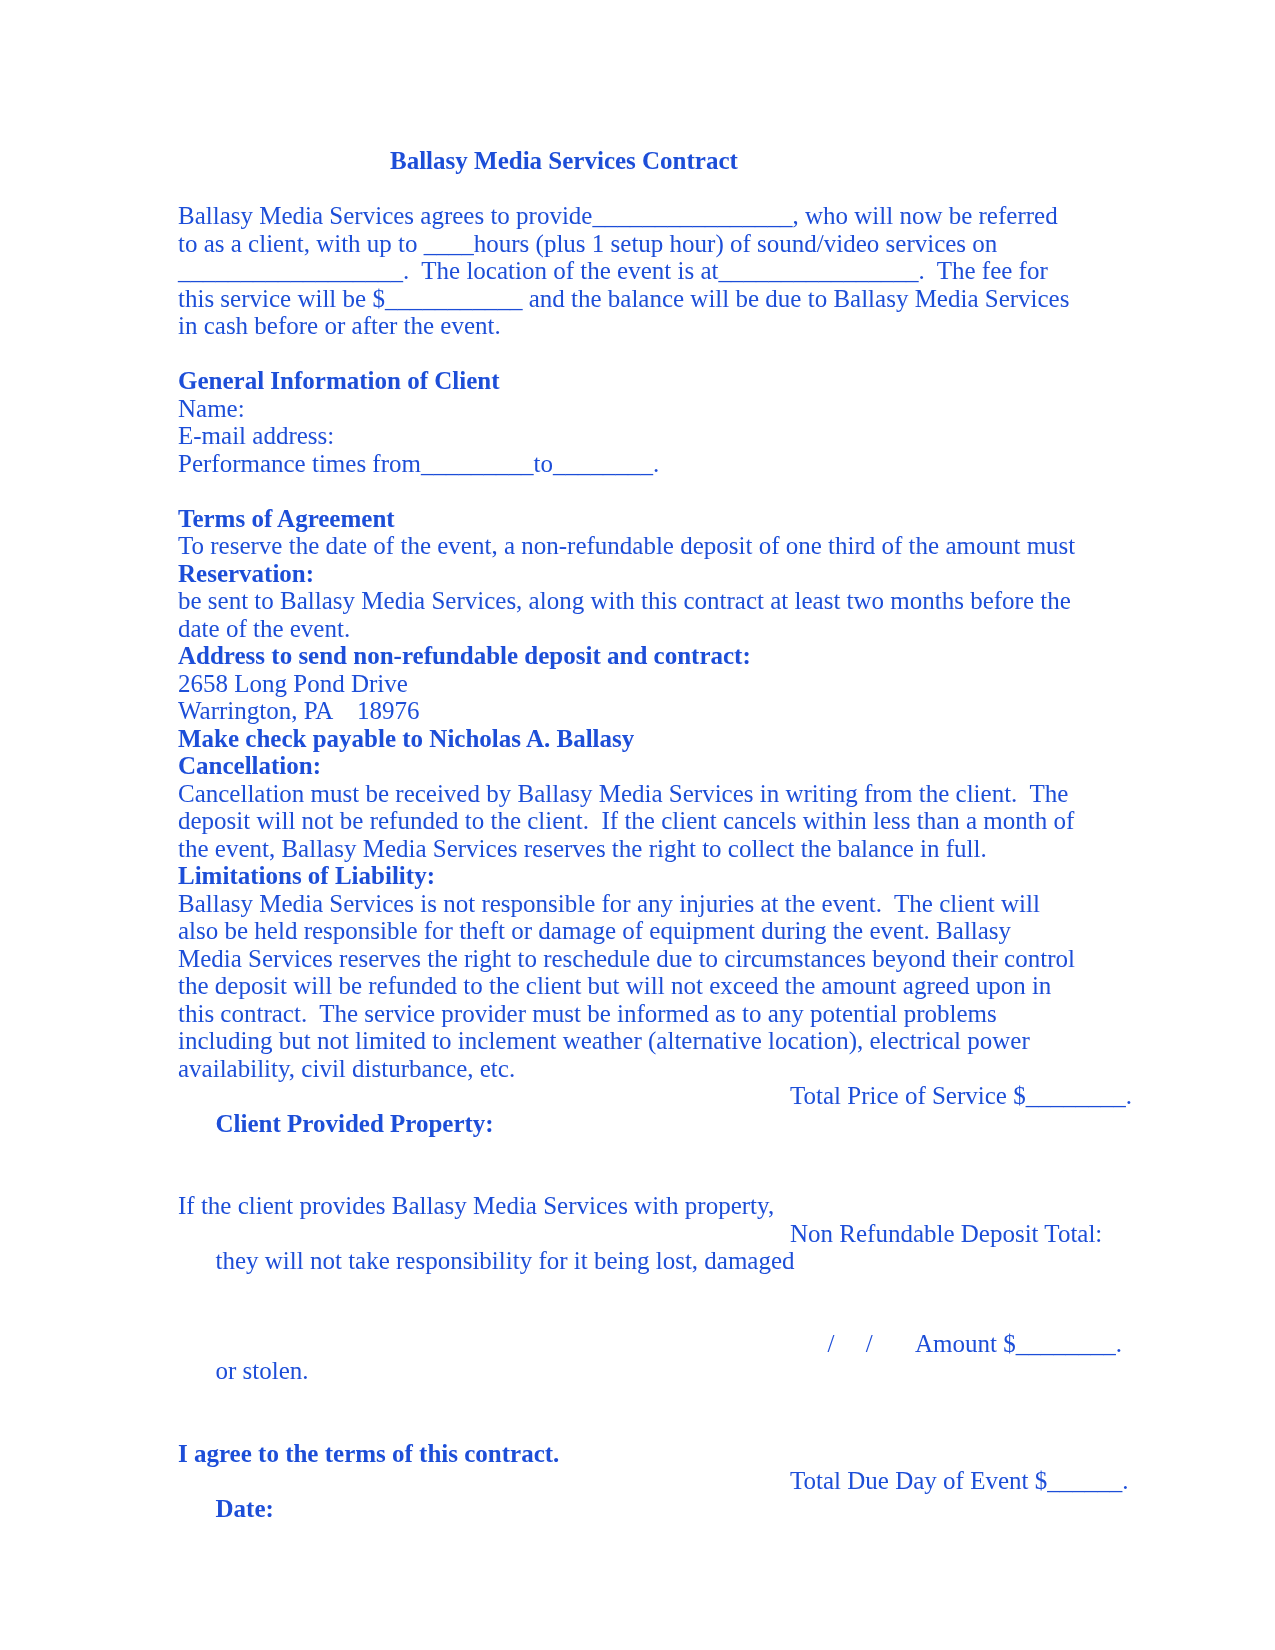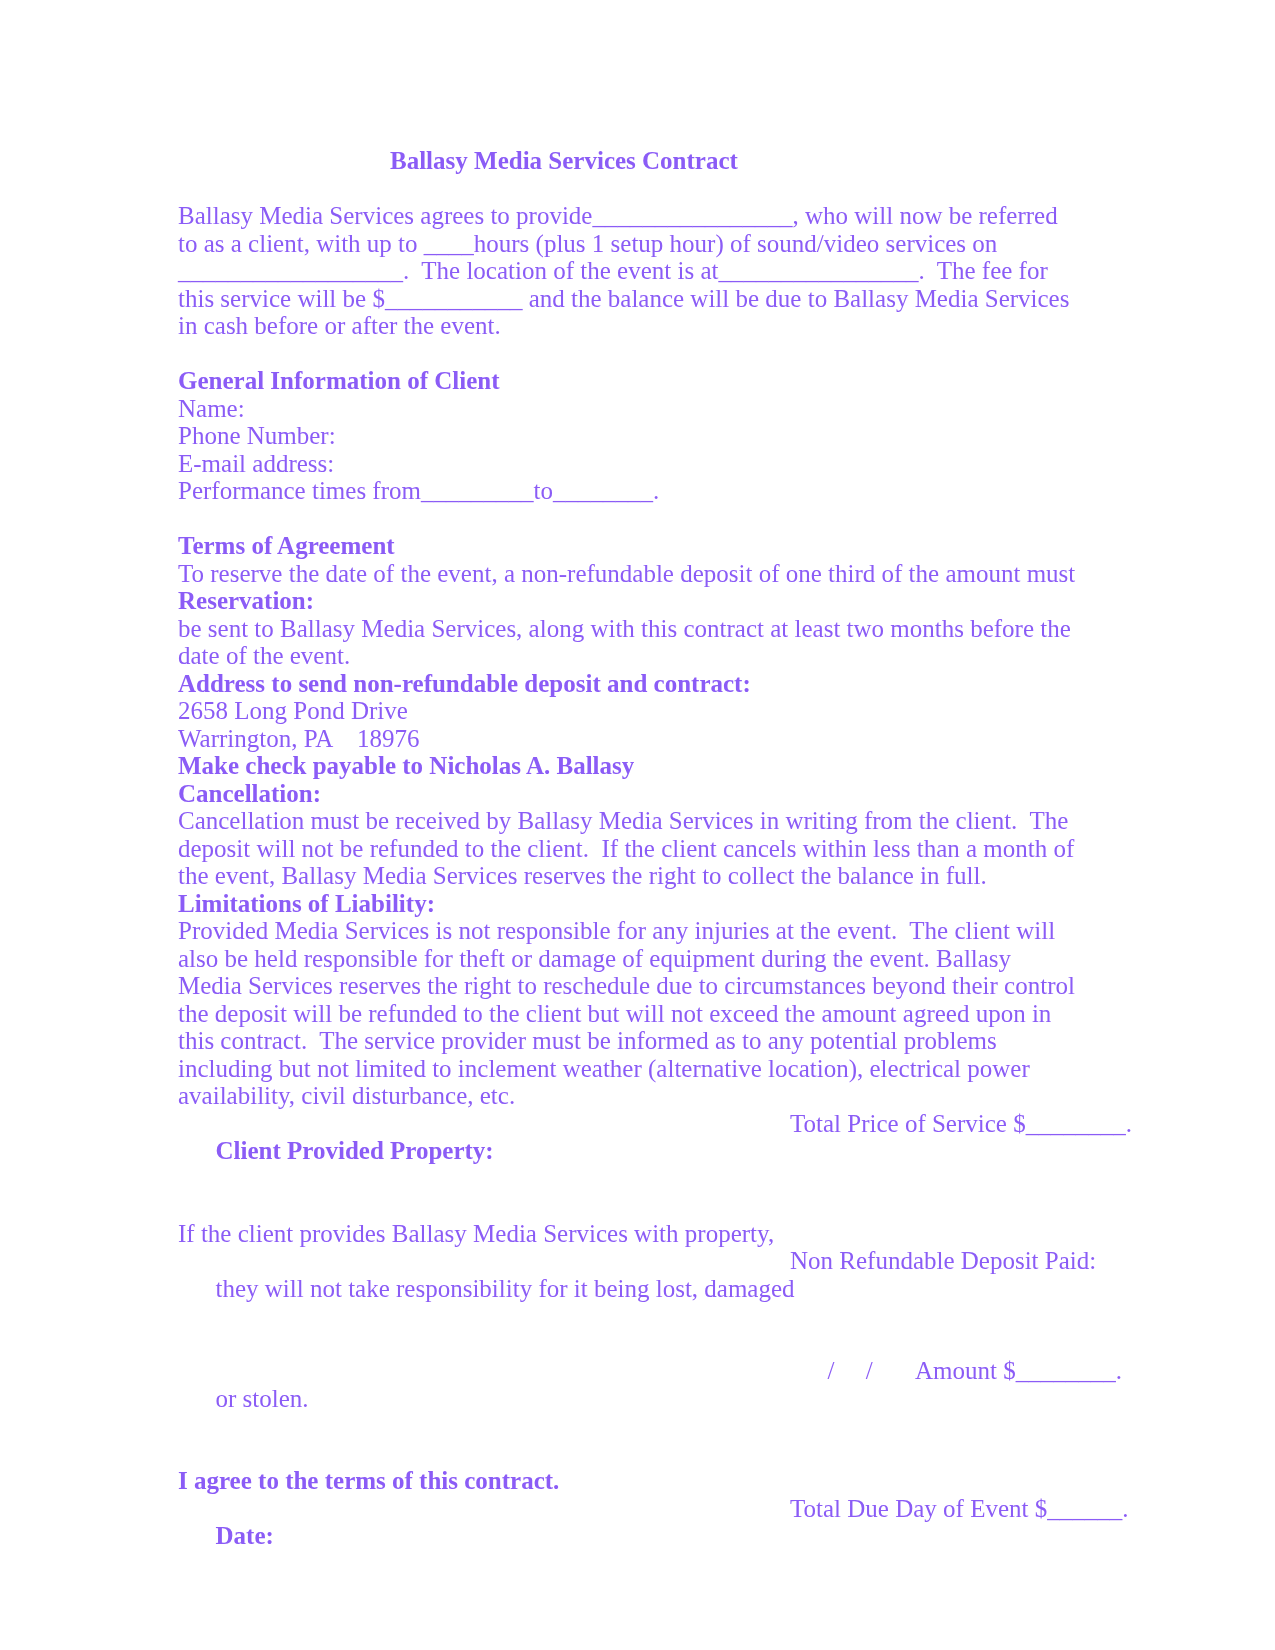--- a/index.html
+++ b/index.html
@@ -5,21 +5,21 @@
   html, body {
     margin: 0;
     padding: 0;
     background: #ffffff;
   }
   .page {
     position: relative;
     width: 1275px;
     height: 1650px;
     background: #ffffff;
-    color: #8b5cf6;
+    color: #1d4ed8;
     font-family: "Liberation Serif", "DejaVu Serif", serif;
     font-size: 25px;
     overflow: hidden;
   }
   .content {
     position: absolute;
     top: 147px;
     left: 178px;
     width: 1010px;
   }
@@ -55,21 +55,20 @@
 
     <div class="line">Ballasy Media Services agrees to provide________________, who will now be referred</div>
     <div class="line">to as a client, with up to ____hours (plus 1 setup hour) of sound/video services on</div>
     <div class="line">__________________.  The location of the event is at________________.  The fee for</div>
     <div class="line">this service will be $___________ and the balance will be due to Ballasy Media Services</div>
     <div class="line">in cash before or after the event.</div>
     <div class="line"> </div>
 
     <div class="line bold">General Information of Client</div>
     <div class="line">Name:</div>
-    <div class="line">Phone Number:</div>
     <div class="line">E-mail address:</div>
     <div class="line">Performance times from_________to________.</div>
     <div class="line"> </div>
 
     <div class="line bold">Terms of Agreement</div>
     <div class="line">To reserve the date of the event, a non-refundable deposit of one third of the amount must</div>
     <div class="line bold">Reservation:</div>
     <div class="line">be sent to Ballasy Media Services, along with this contract at least two months before the</div>
     <div class="line">date of the event.</div>
 
@@ -77,36 +76,36 @@
     <div class="line">2658 Long Pond Drive</div>
     <div class="line">Warrington, PA    18976</div>
     <div class="line bold">Make check payable to Nicholas A. Ballasy</div>
 
     <div class="line bold">Cancellation:</div>
     <div class="line">Cancellation must be received by Ballasy Media Services in writing from the client.  The</div>
     <div class="line">deposit will not be refunded to the client.  If the client cancels within less than a month of</div>
     <div class="line">the event, Ballasy Media Services reserves the right to collect the balance in full.</div>
 
     <div class="line bold">Limitations of Liability:</div>
-    <div class="line">Provided Media Services is not responsible for any injuries at the event.  The client will</div>
+    <div class="line">Ballasy Media Services is not responsible for any injuries at the event.  The client will</div>
     <div class="line">also be held responsible for theft or damage of equipment during the event. Ballasy</div>
     <div class="line">Media Services reserves the right to reschedule due to circumstances beyond their control</div>
     <div class="line">the deposit will be refunded to the client but will not exceed the amount agreed upon in</div>
     <div class="line">this contract.  The service provider must be informed as to any potential problems</div>
     <div class="line">including but not limited to inclement weather (alternative location), electrical power</div>
     <div class="line">availability, civil disturbance, etc.</div>
 
     <div class="line row">
       <span class="bold">Client Provided Property:</span>
       <span class="right-item">Total Price of Service $________.</span>
     </div>
     <div class="line">If the client provides Ballasy Media Services with property,</div>
     <div class="line row">
       <span>they will not take responsibility for it being lost, damaged</span>
-      <span class="right-item">Non Refundable Deposit Paid:</span>
+      <span class="right-item">Non Refundable Deposit Total:</span>
     </div>
     <div class="line row">
       <span>or stolen.</span>
       <span class="right-item">      /     /       Amount $________.</span>
     </div>
 
     <div class="line bold">I agree to the terms of this contract.</div>
     <div class="line row">
       <span class="bold">Date:</span>
       <span class="right-item">Total Due Day of Event $______.</span>

